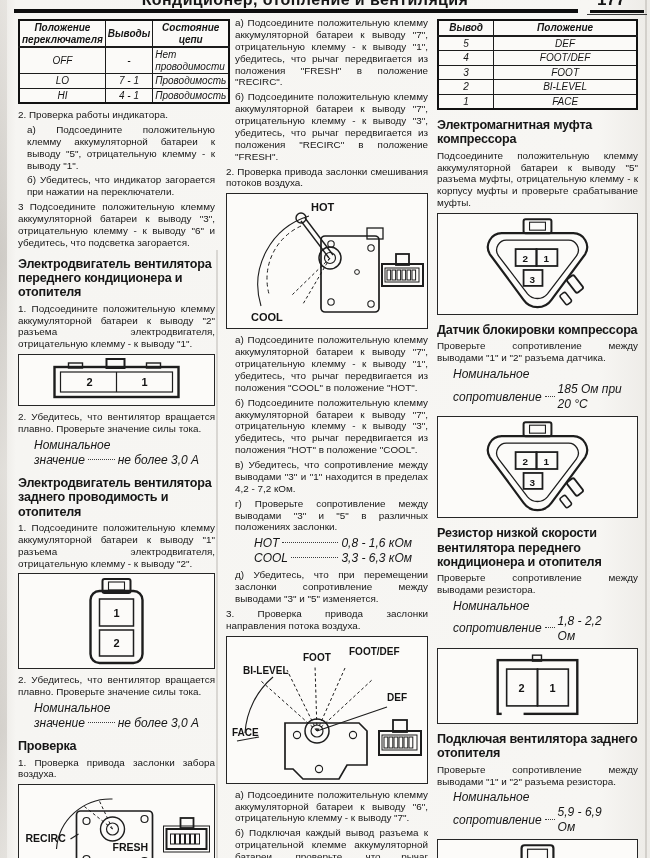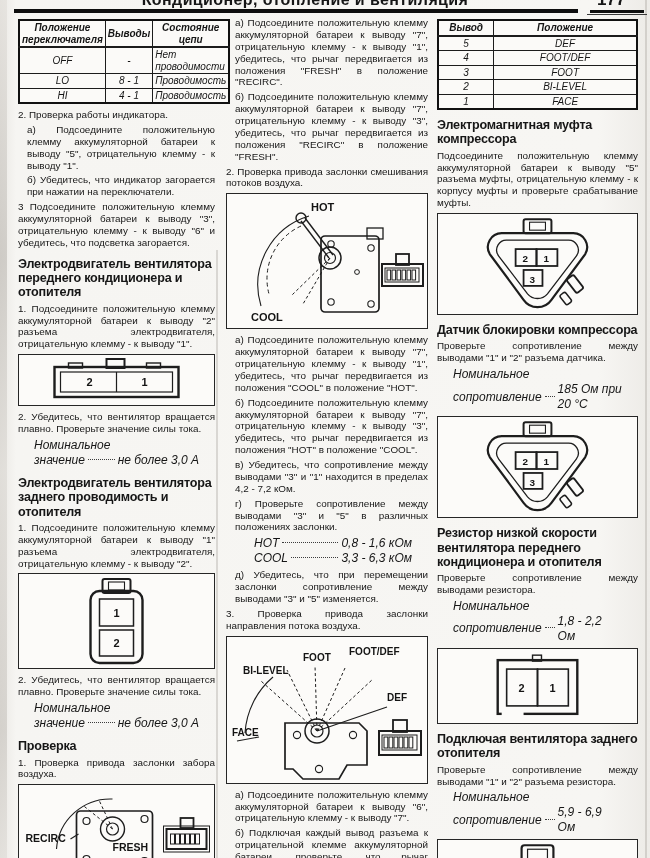--- a/index.html
+++ b/index.html
@@ -69,21 +69,21 @@
         <th style="width:26%">Выводы</th>
         <th style="width:36%">Состояние цепи</th>
       </tr>
       <tr>
         <td>OFF</td>
         <td>-</td>
         <td class="al">Нет проводимости</td>
       </tr>
       <tr>
         <td>LO</td>
-        <td>8 - 1</td>
+        <td>7 - 1</td>
         <td class="al">Проводимость</td>
       </tr>
       <tr>
         <td>HI</td>
         <td>4 - 1</td>
         <td class="al">Проводимость</td>
       </tr>
     </tbody>
       </table>
 

